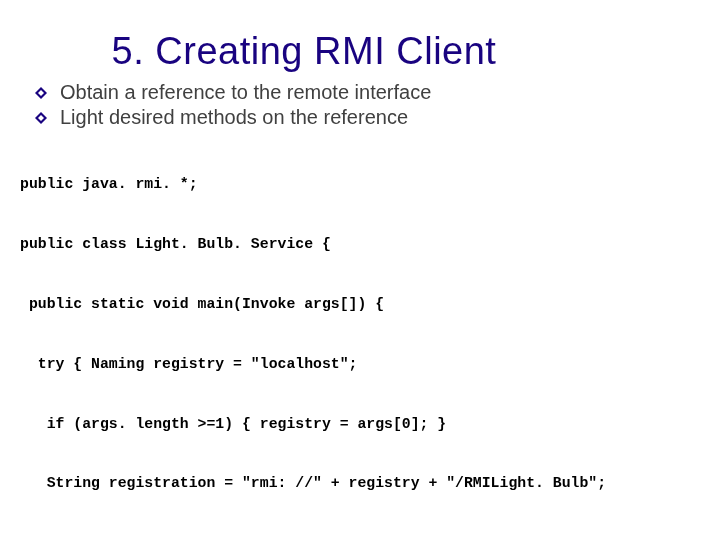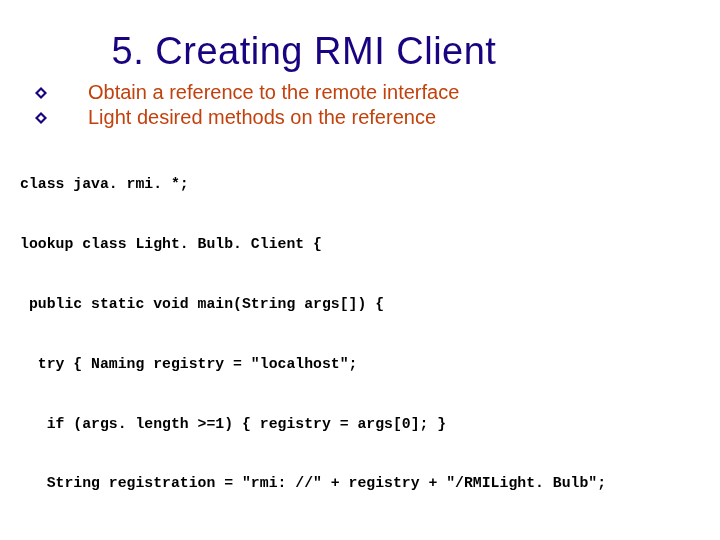--- a/index.html
+++ b/index.html
@@ -31,23 +31,22 @@
   .bullets {
     margin: 0 0 6px 16px;
     padding: 0;
     list-style: none;
   }
   .bullets li {
     display: flex;
     align-items: center;
     font-family: Verdana, Geneva, sans-serif;
     font-size: 20px;
-    color: #c2410c;
+    color: #404040;
     margin: 2px 0;
-    gap: 28px;
   }
   .bullet-icon {
     display: inline-block;
     margin-right: 12px;
     flex: 0 0 auto;
   }
   .bullet-icon svg { display: block; }
   .code {
     font-family: "Courier New", Courier, monospace;
     font-size: 14.8px;
@@ -81,23 +80,23 @@
         <svg width="14" height="14" viewBox="0 0 14 14">
           <polygon points="7,1 13,7 7,13 1,7" fill="#190380"></polygon>
           <polygon points="7,4 10,7 7,10 4,7" fill="#ffffff"></polygon>
         </svg>
       </span>
       <span>Light desired methods on the reference</span>
     </li>
   </ul>
 
   <div class="code">
-    <span class="line">class java. rmi. *;</span>
-    <span class="line">lookup class Light. Bulb. Client {</span>
-    <span class="line"> public static void main(String args[]) {</span>
+    <span class="line">public java. rmi. *;</span>
+    <span class="line">public class Light. Bulb. Service {</span>
+    <span class="line"> public static void main(Invoke args[]) {</span>
     <span class="line">  try { Naming registry = "localhost";</span>
     <span class="line">   if (args. length &gt;=1) { registry = args[0]; }</span>
     <span class="line">   String registration = "rmi: //" + registry + "/RMILight. Bulb";</span>
     
     
     
     
     
     
     

